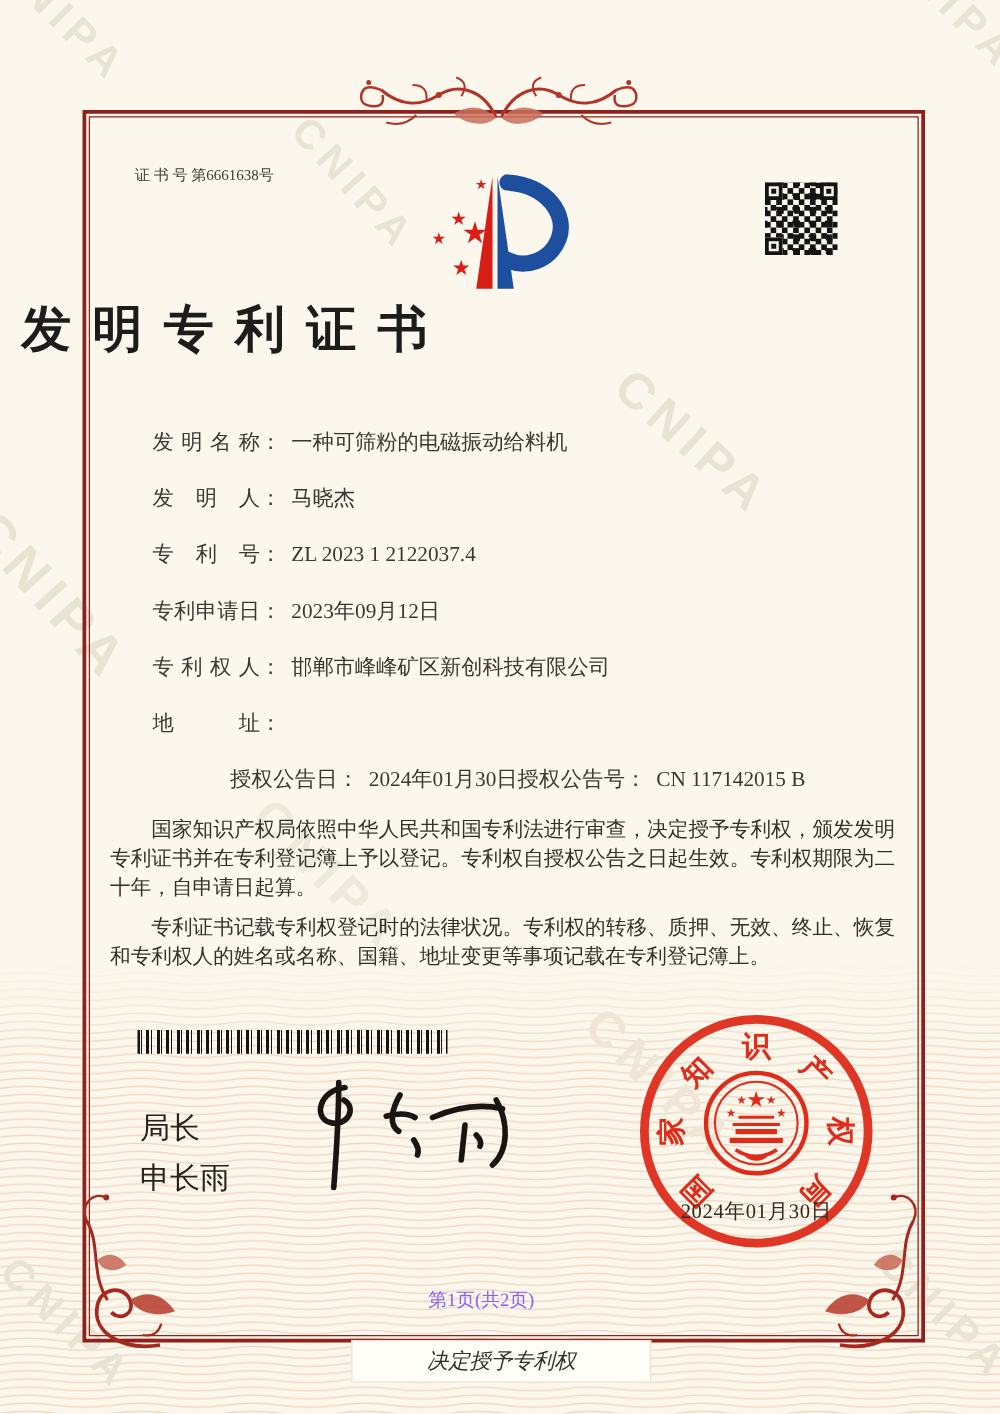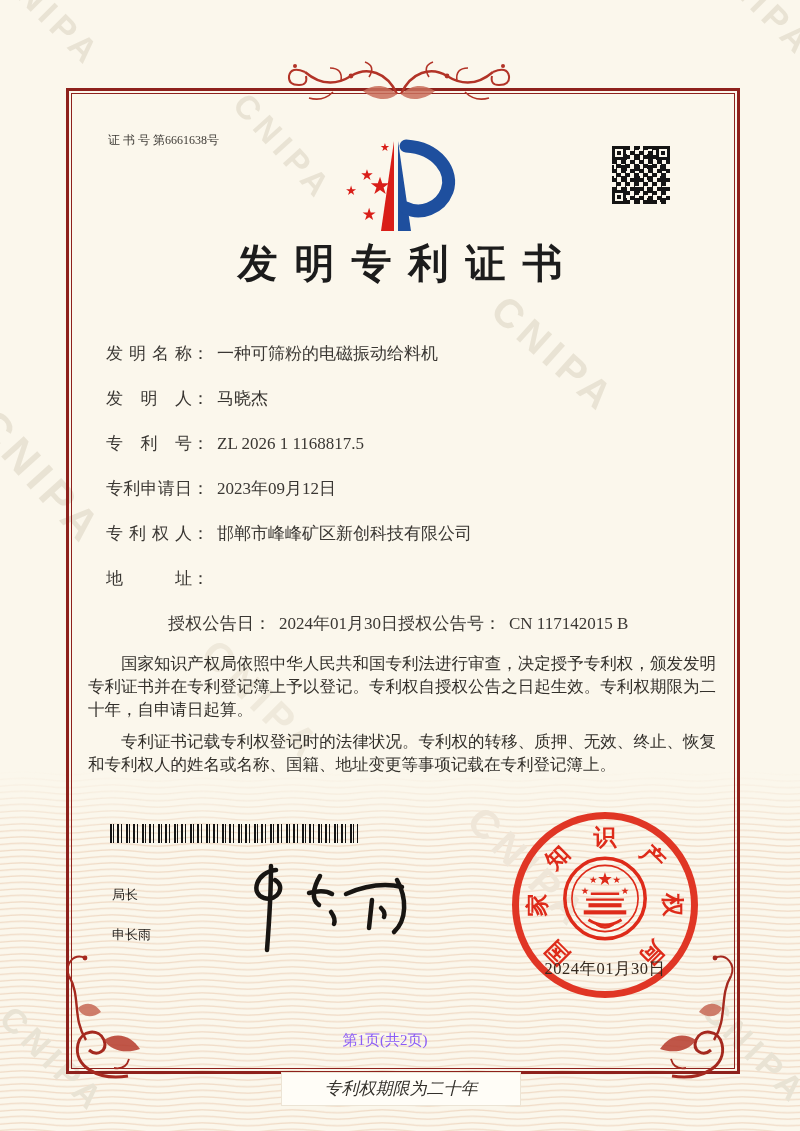--- a/index.html
+++ b/index.html
@@ -36,44 +36,44 @@
 
   
   .certno{position:absolute;left:108px;top:132px;font-size:12px;color:#3d3a35;z-index:4;}
   .qr{position:absolute;left:612px;top:146px;width:58px;height:58px;z-index:4;background:
       repeating-conic-gradient(#141414 0 25%,transparent 0 50%) 0 0/9px 9px,
       repeating-conic-gradient(transparent 0 25%,#141414 0 45%,transparent 0 75%) 2px 3px/13px 11px;}
   .qr .fp{position:absolute;width:14px;height:14px;border:3px solid #141414;background:#fbf7ec;box-sizing:border-box;}
   .qr .fp::after{content:"";position:absolute;left:2px;top:2px;width:4px;height:4px;background:#141414;}
   .fp-tl{left:0;top:0}.fp-tr{right:0;top:0}.fp-bl{left:0;bottom:0}
   .logo{position:absolute;left:336px;top:138px;z-index:4;}
-  .title{position:absolute;left:0;top:236px;width:800px;text-align:center;
+  .title{position:absolute;left:0;top:236px;width:800px;text-align:left;
     font-size:40px;font-weight:700;color:#1c1c1c;letter-spacing:17px;padding-left:17px;box-sizing:border-box;z-index:4;}
 
   
   .fields{position:absolute;left:106px;top:342px;width:590px;z-index:4;
     font-size:17px;color:#3a3733;}
-  .frow{display:flex;line-height:24px;margin-bottom:21px;}
+  .frow{display:flex;line-height:24px;margin-bottom:21px;margin-left:16px;}
   .flabel{display:inline-block;width:86px;text-align:justify;text-align-last:justify;flex:none;}
   .fcolon{flex:none;margin-right:8px;}
   .fvalue{max-width:472px;}
   .grant-left{display:flex;width:292px;flex:none;justify-content:flex-end;}
   .grant-right{display:flex;}
 
   
   .bodytext{position:absolute;left:88px;top:652px;width:628px;z-index:4;
     font-size:16.5px;line-height:23px;color:#33302b;text-align:justify;}
   .bodytext p{margin:0 0 9px 0;text-indent:2em;}
 
   
   .barcode{position:absolute;left:110px;top:824px;width:248px;height:19px;z-index:4;background:
     repeating-linear-gradient(90deg,#141414 0 2px,transparent 2px 3px,#141414 3px 4px,transparent 4px 7px,
       #141414 7px 9px,transparent 9px 11px,#141414 11px 12px,transparent 12px 16px);}
   .officer{position:absolute;left:112px;z-index:4;font-family:Liberation Mono, monospace;
-    font-size:13px;color:#26231f;}
+    font-size:24px;color:#26231f;}
   .officer-title{top:886px;}
   .officer-name{top:926px;}
   .sig{position:absolute;left:234px;top:860px;z-index:5;}
 
   
   .seal{position:absolute;left:512px;top:812px;width:186px;height:186px;z-index:6;}
   .seal-ring{position:absolute;inset:0;border:7px solid #de2b1a;border-radius:50%;opacity:.95;box-sizing:border-box;}
   .seal-char{position:absolute;left:50%;top:50%;font-size:23px;font-weight:700;color:#de2b1a;
     width:24px;margin-left:-12px;text-align:center;line-height:24px;margin-top:-12px;}
   .seal-emblem{position:absolute;left:50%;top:50%;transform:translate(-50%,-54%);}
@@ -181,21 +181,21 @@
       <span class="fvalue">一种可筛粉的电磁振动给料机</span>
     </div>
     <div class="frow">
       <span class="flabel">发明人</span>
         <span class="fcolon">：</span>
       <span class="fvalue">马晓杰</span>
     </div>
     <div class="frow">
       <span class="flabel">专利号</span>
         <span class="fcolon">：</span>
-      <span class="fvalue">ZL 2026 1 1168817.5</span>
+      <span class="fvalue">ZL 2023 1 2122037.4</span>
     </div>
     <div class="frow">
       <span class="flabel">专利申请日</span>
         <span class="fcolon">：</span>
       <span class="fvalue">2023年09月12日</span>
     </div>
     <div class="frow">
       <span class="flabel">专利权人</span>
         <span class="fcolon">：</span>
       <span class="fvalue">邯郸市峰峰矿区新创科技有限公司</span>
@@ -263,15 +263,15 @@
       <rect x="26" y="46" width="28" height="3.5" fill="#de2b1a"></rect>
       <path d="M24 43 L56 43" stroke="#de2b1a" stroke-width="2"></path>
       <path d="M28 38 L52 38" stroke="#de2b1a" stroke-width="2"></path>
       <path d="M26 60 q 14 9 28 0" fill="none" stroke="#de2b1a" stroke-width="2.5"></path>
       <path d="M33 64 q 7 5 14 0" fill="none" stroke="#de2b1a" stroke-width="2"></path>
     </svg>
     <div class="seal-date">2024年01月30日</div>
   </div>
 
   <div class="pagenum">第1页(共2页)</div>
-  <div class="footnote">专利权期限为二十年</div>
+  <div class="footnote">决定授予专利权</div>
 
 </div>
 
 </body></html>

